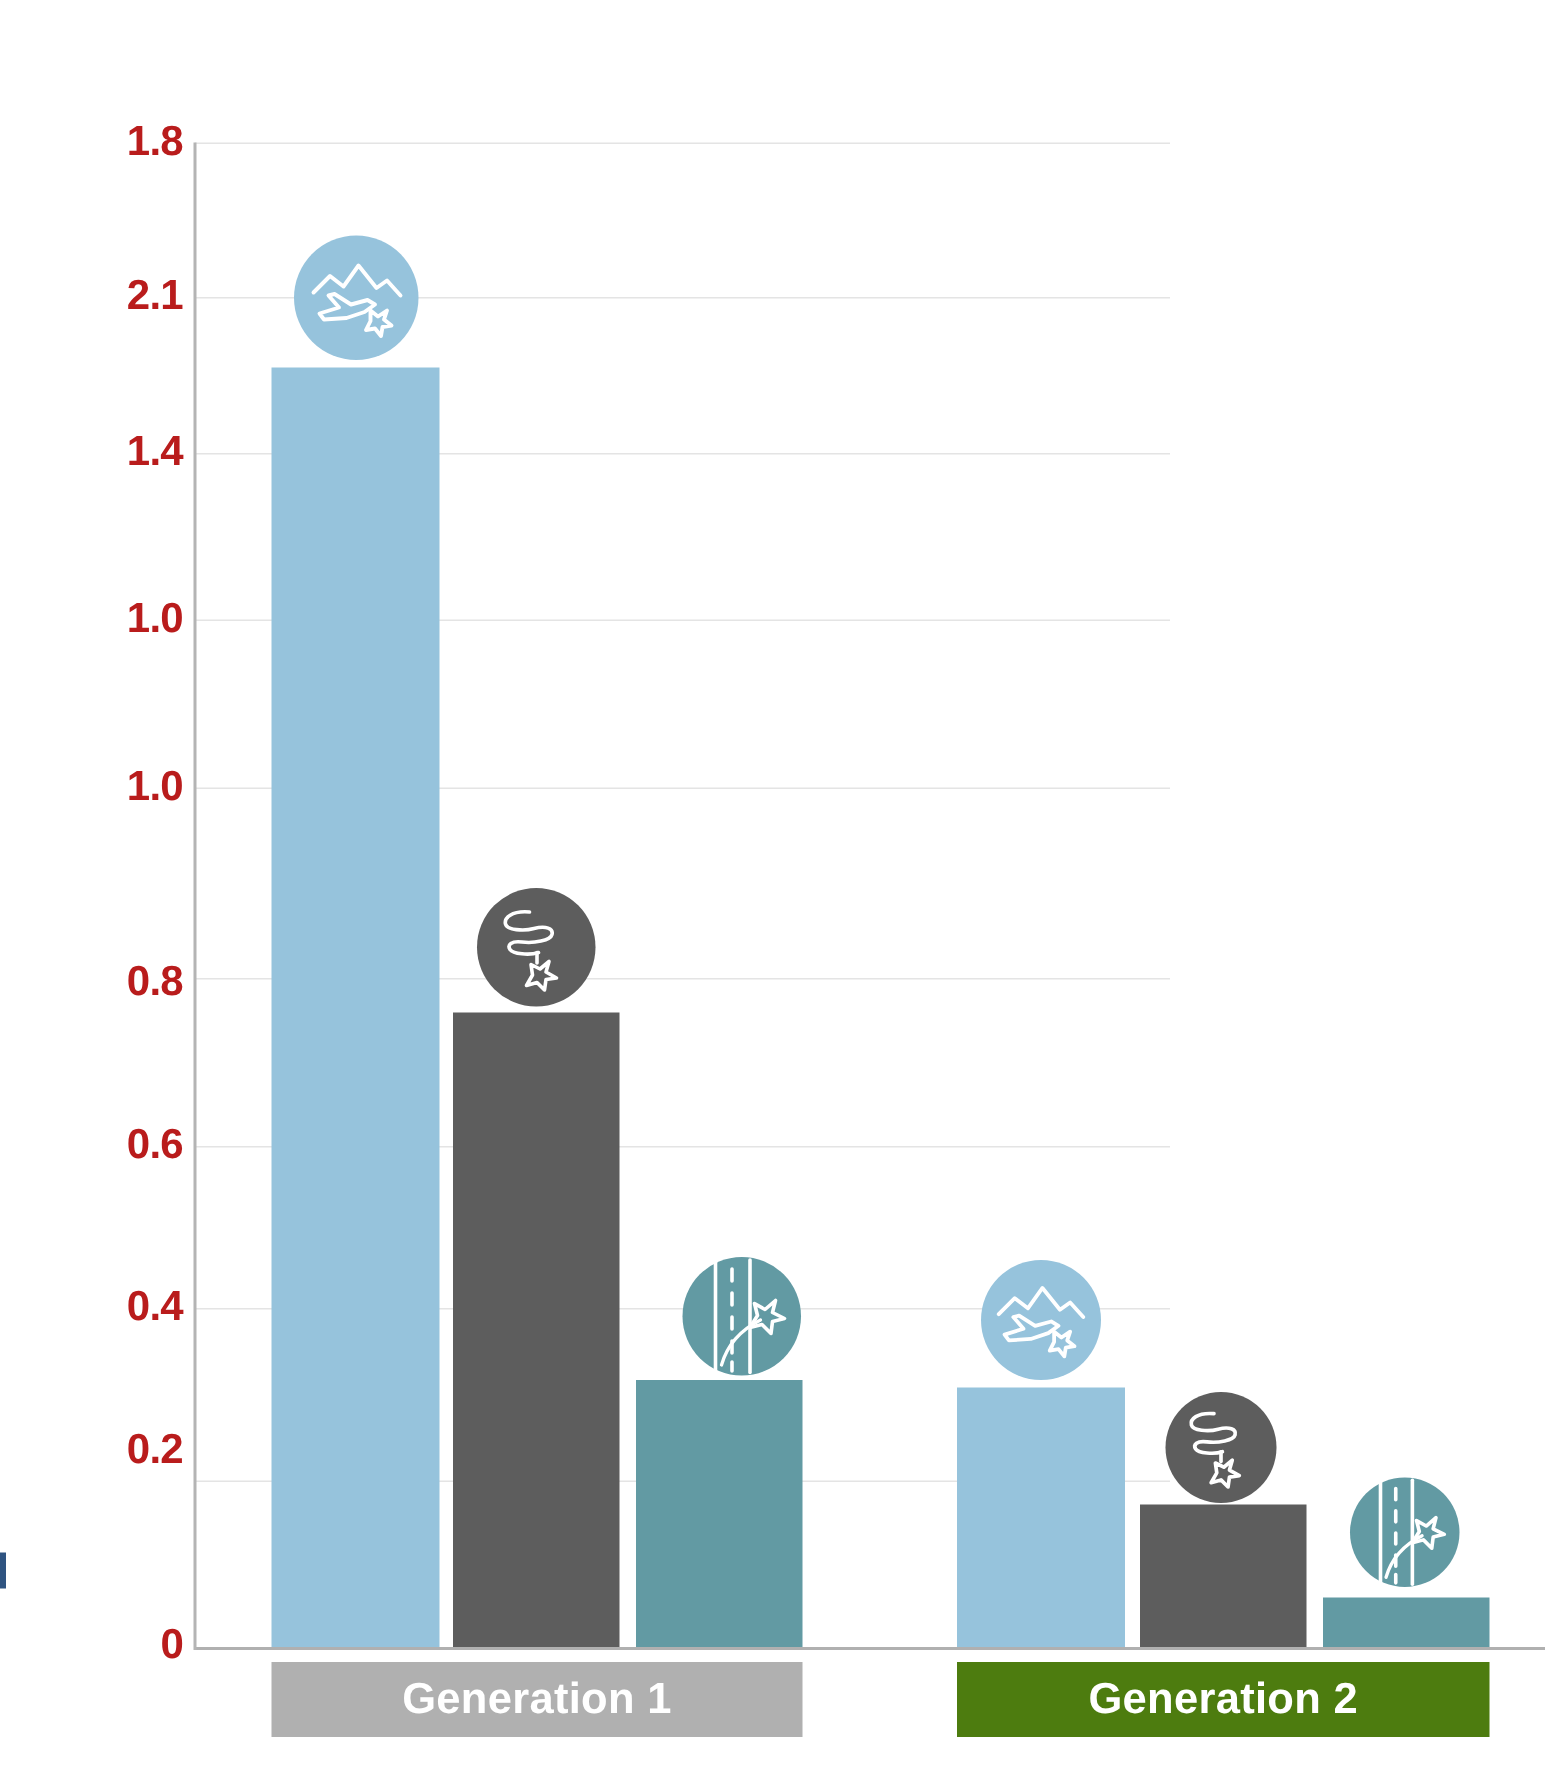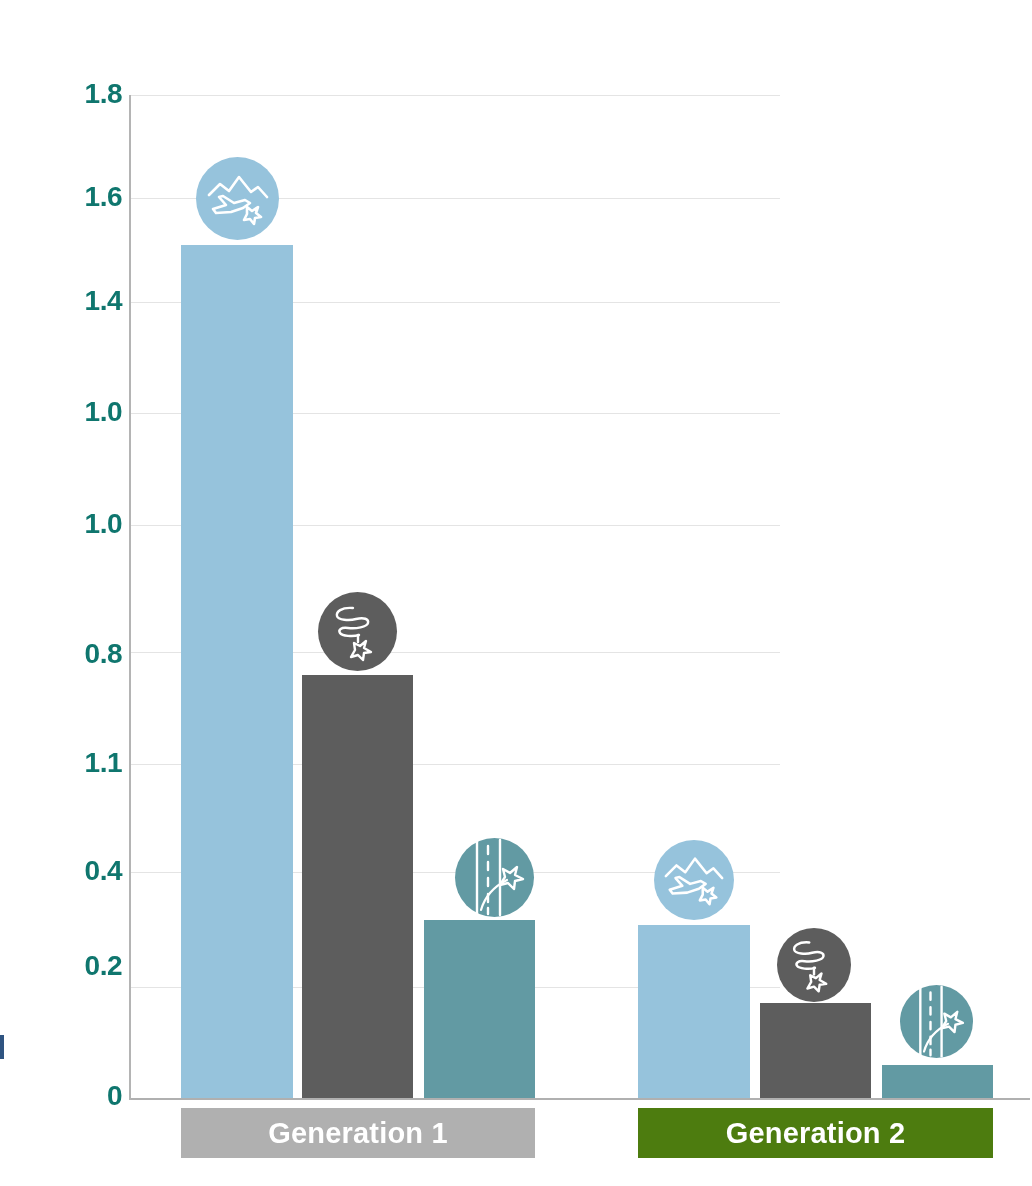--- a/index.html
+++ b/index.html
@@ -38,21 +38,21 @@
   }
 
   
   .ytick{
     position:absolute;
     right:0;
     width:110px;
     text-align:right;
     font-size:28px;
     font-weight:700;
-    color:#0f766e;
+    color:#b91c1c;
     letter-spacing:-0.5px;
   }
   .ytick-wrap{position:absolute;left:0;top:0;width:122px;height:1186px;}
 
   
   .bar{
     position:absolute;
     bottom:0;
   }
   .bars-layer{
@@ -96,26 +96,26 @@
 </style>
 </head>
 <body>
 
 <div id="chart-root">
 
   <div class="edge-mark"></div>
 
   <div class="ytick-wrap">
     <div class="ytick" style="top:78px">1.8</div>
-    <div class="ytick" style="top:181px">1.6</div>
+    <div class="ytick" style="top:181px">2.1</div>
     <div class="ytick" style="top:285px">1.4</div>
     <div class="ytick" style="top:396px">1.0</div>
     <div class="ytick" style="top:508px">1.0</div>
     <div class="ytick" style="top:638px">0.8</div>
-    <div class="ytick" style="top:747px">1.1</div>
+    <div class="ytick" style="top:747px">0.6</div>
     <div class="ytick" style="top:855px">0.4</div>
     <div class="ytick" style="top:950px">0.2</div>
     <div class="ytick" style="top:1080px">0</div>
   </div>
 
   <div class="gridline" style="top:95px"></div>
   <div class="gridline" style="top:198px"></div>
   <div class="gridline" style="top:302px"></div>
   <div class="gridline" style="top:413px"></div>
   <div class="gridline" style="top:525px"></div>

